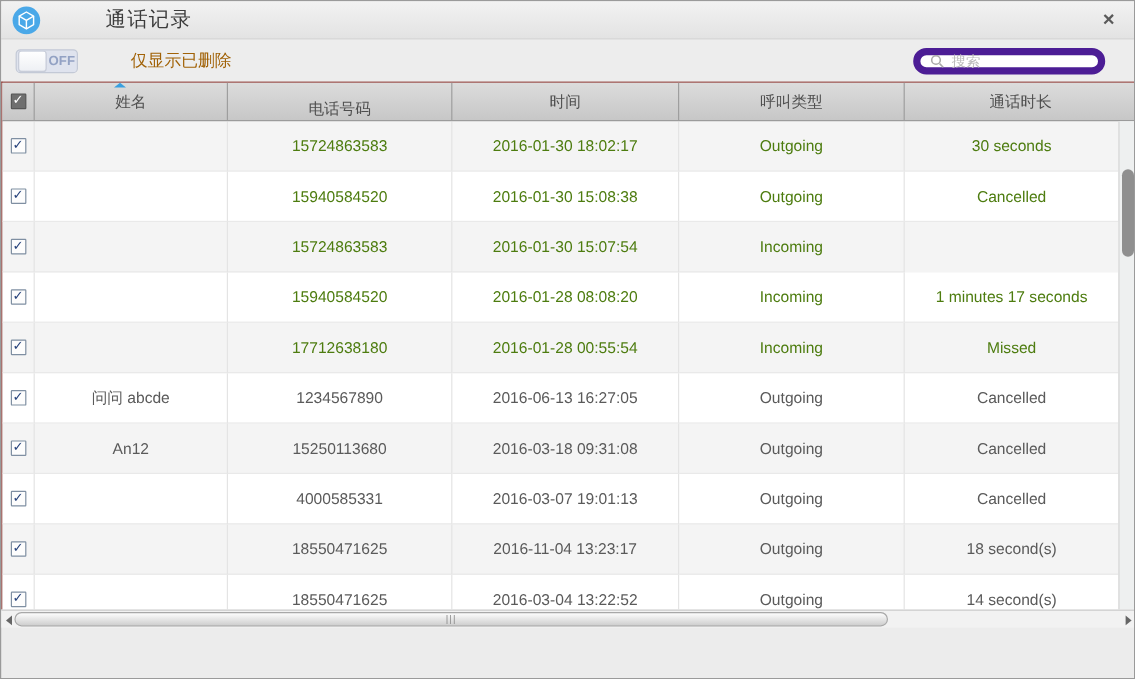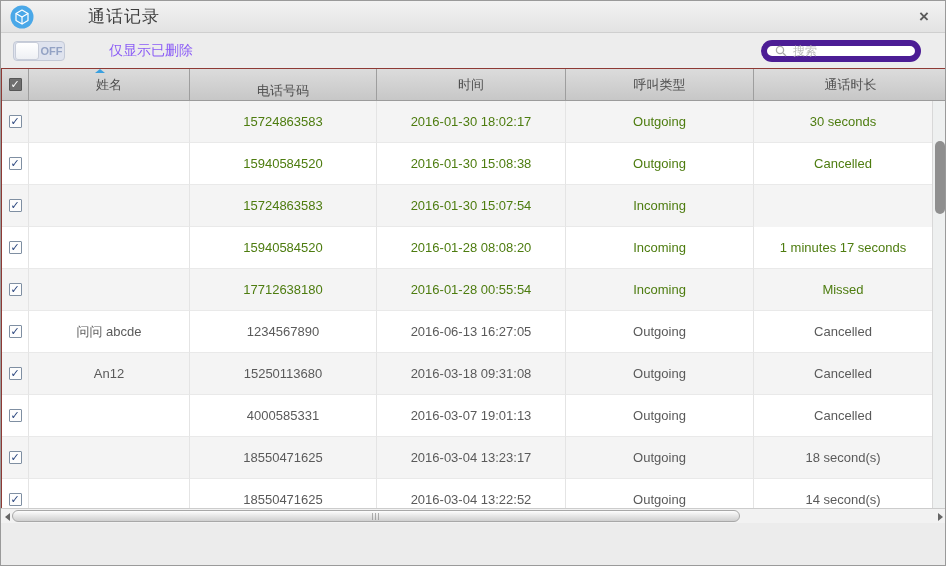--- a/index.html
+++ b/index.html
@@ -36,21 +36,21 @@
     border-radius:4px; background:#dfe3ee; display:flex; align-items:center;
     cursor:pointer; overflow:hidden;
   }
   .toggle .knob {
     width:24px; height:18px; background:linear-gradient(#ffffff,#eef0f4);
     border:1px solid #c8cdd9; border-radius:3px; margin-left:1px;
   }
   .toggle .state {
     flex:1; text-align:center; font-size:11px; font-weight:bold; color:#93a2c4;
   }
-  .toggle-label { margin-left:12px; font-size:14px; color:#8b5cf6; }
+  .toggle-label { margin-left:12px; font-size:14px; color:#a16207; }
   .searchbox {
     position:absolute; right:24px; top:7px; width:160px; height:22px;
     background:#fff; border:6px solid #4c1d95; border-radius:11px;
     display:flex; align-items:center; padding:0 8px;
   }
   .searchbox svg { flex:0 0 auto; margin-right:6px; }
   .searchbox input {
     border:none; outline:none; background:transparent; width:100%;
     font-size:12px; color:#555; font-family:inherit;
   }
@@ -293,21 +293,21 @@
         <div class="td col-time">2016-03-07 19:01:13</div>
         <div class="td col-type">Outgoing</div>
         <div class="td col-dur">Cancelled</div>
       </div>
         <div class="tr odd" style="">
         <div class="td col-cb">
           <span class="cb">✓</span>
         </div>
         <div class="td col-name"></div>
         <div class="td col-phone">18550471625</div>
-        <div class="td col-time">2016-03-04 13:23:17</div>
+        <div class="td col-time">2016-11-04 13:23:17</div>
         <div class="td col-type">Outgoing</div>
         <div class="td col-dur">18 second(s)</div>
       </div>
         <div class="tr" style="">
         <div class="td col-cb">
           <span class="cb">✓</span>
         </div>
         <div class="td col-name"></div>
         <div class="td col-phone">18550471625</div>
         <div class="td col-time">2016-03-04 13:22:52</div>

